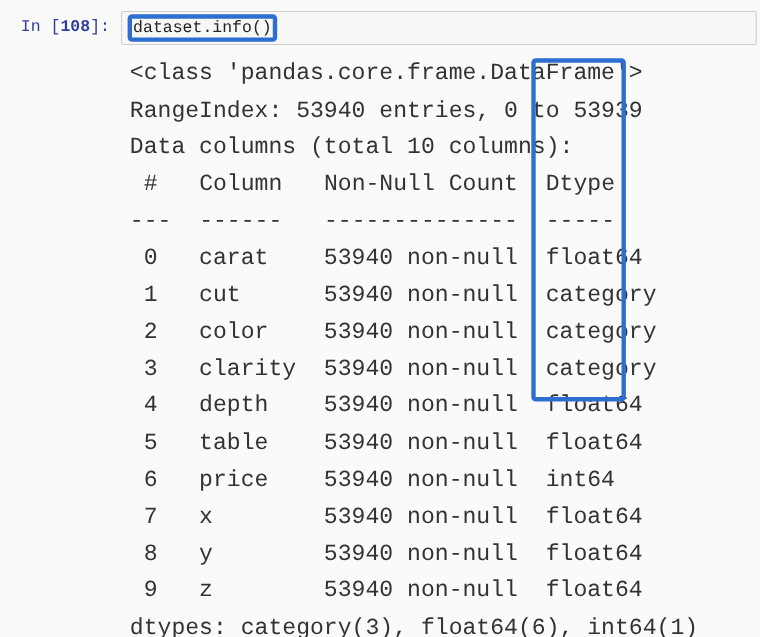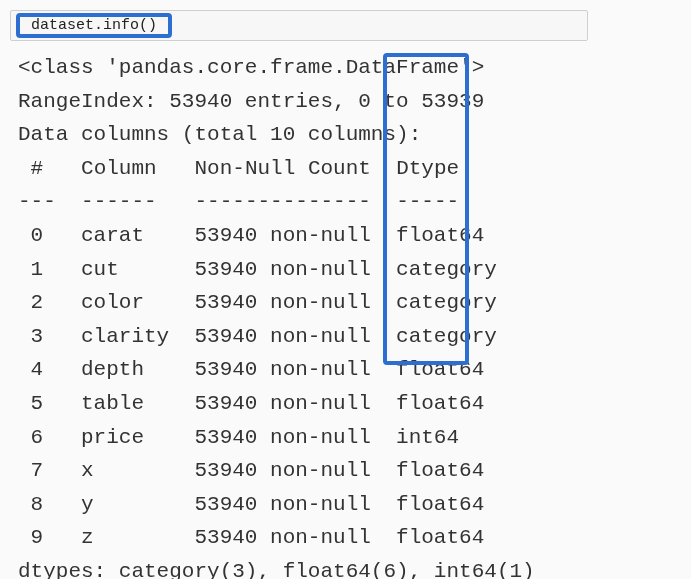--- a/index.html
+++ b/index.html
@@ -37,21 +37,21 @@
       font-size: 15px;
       color: #222;
       display: inline-block;
       min-width: 560px;
     }
     .highlight-box {
       border: 4px solid #2d6fd0;
       border-radius: 4px;
       display: inline-block;
       margin: -3px;
-      padding: 0px 11px;
+      padding: 0px 1px;
     }
     .highlight-box-dtype {
       border: 4px solid #2d6fd0;
       border-radius: 4px;
       padding: 0 5px;
       position: absolute;
       left: 373px;
       top: 2px;
       height: 312px;
       width: 86px;
@@ -69,18 +69,19 @@
       position: relative;
     }
     .row {
       white-space: pre;
     }
   </style>
 </head>
 <body>
 
 <div class="jupyter-cell">
+  <div class="in-prompt"><span>In </span>[<span class="num">108</span>]<span>:</span></div>
   <div class="cell-body">
     <div class="code-input"><span class="highlight-box"><span>dataset.info()</span></span></div>
 
     <div class="output-block"><div class="row">&lt;class 'pandas.core.frame.DataFrame'&gt;</div><div class="row">RangeIndex: 53940 entries, 0 to 53939</div><div class="row">Data columns (total 10 columns):</div><div class="row"><span> # </span>  <span>Column </span>  <span>Non-Null Count</span>  <span>Dtype   </span></div><div class="row"><span>---</span>  <span>------ </span>  <span>--------------</span>  <span>-----   </span></div><div id="rows-container"><div class="row"> 0   carat    53940 non-null  float64 </div><div class="row"> 1   cut      53940 non-null  category</div><div class="row"> 2   color    53940 non-null  category</div><div class="row"> 3   clarity  53940 non-null  category</div><div class="row"> 4   depth    53940 non-null  float64 </div><div class="row"> 5   table    53940 non-null  float64 </div><div class="row"> 6   price    53940 non-null  int64   </div><div class="row"> 7   x        53940 non-null  float64 </div><div class="row"> 8   y        53940 non-null  float64 </div><div class="row"> 9   z        53940 non-null  float64 </div></div><div class="row">dtypes: category(3), float64(6), int64(1)</div><div class="row">memory usage: 3.0 MB</div><div class="highlight-box-dtype"></div></div>
   </div>
 </div>
 
 </body></html>

